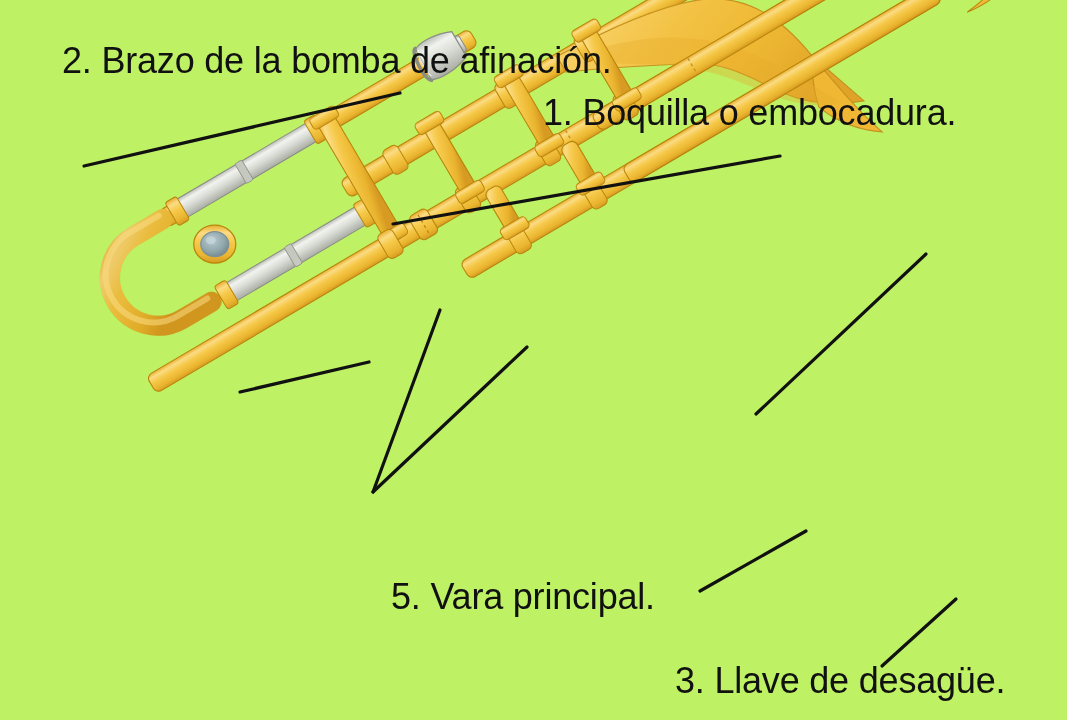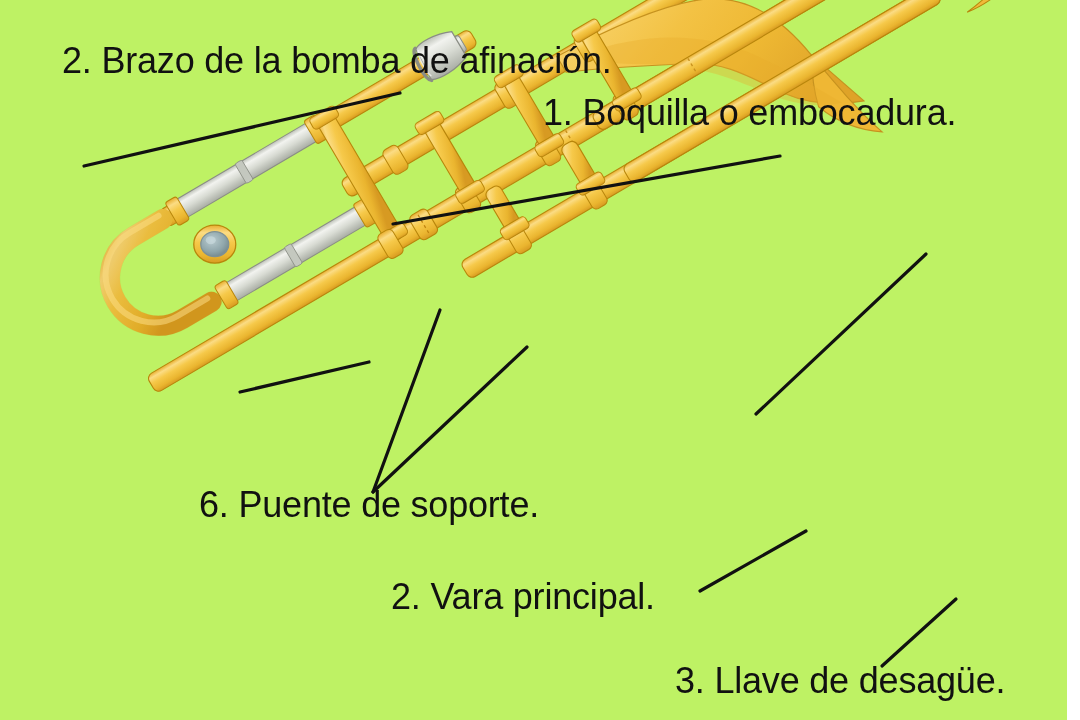--- a/index.html
+++ b/index.html
@@ -262,19 +262,18 @@
       <line x1="882" y1="666" x2="956" y2="599"></line>
     </g>
   </svg>
 
   <div class="label" id="label-2">2. Brazo de la bomba de afinación.</div>
 
   <div class="label" id="label-1">1. Boquilla o embocadura.</div>
 
 
 
-  <div class="label" id="label-6">6. Puente de soporte.</div>
-
-  <div class="label" id="label-5">2. Vara principal.</div>
+
+  <div class="label" id="label-5">5. Vara principal.</div>
 
   <div class="label" id="label-3">3. Llave de desagüe.</div>
 
 </div>
 
 </body></html>

